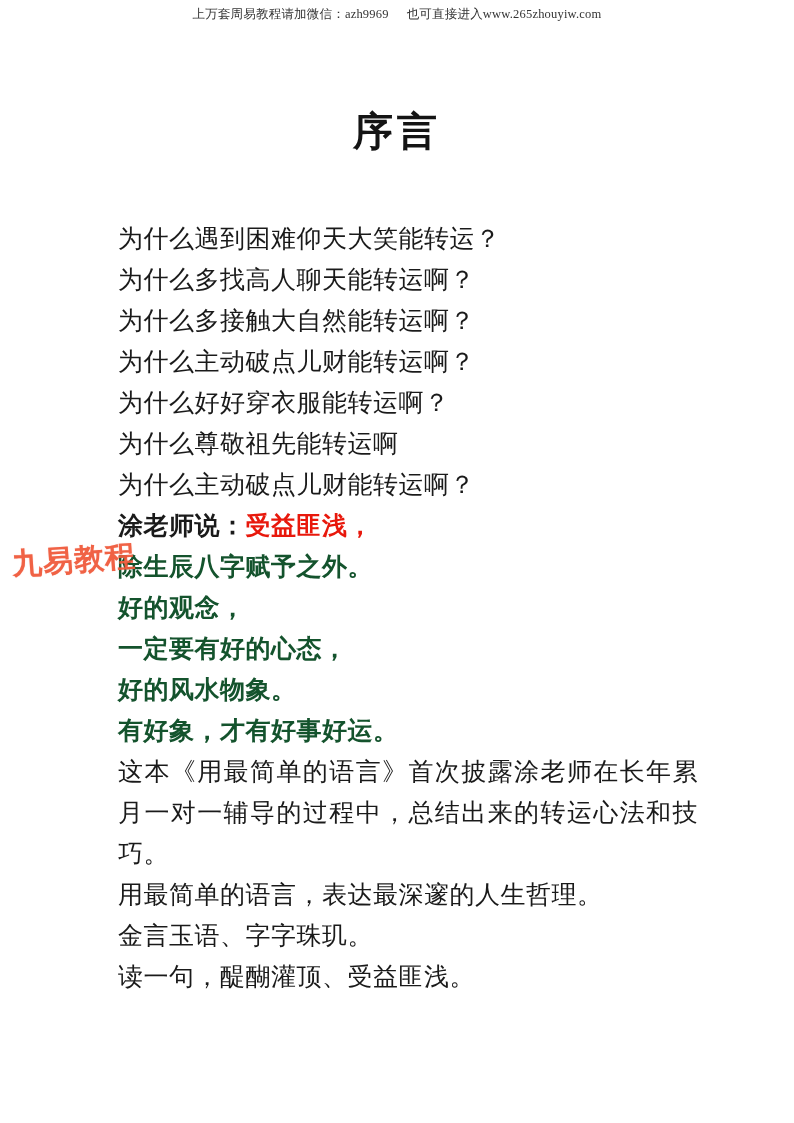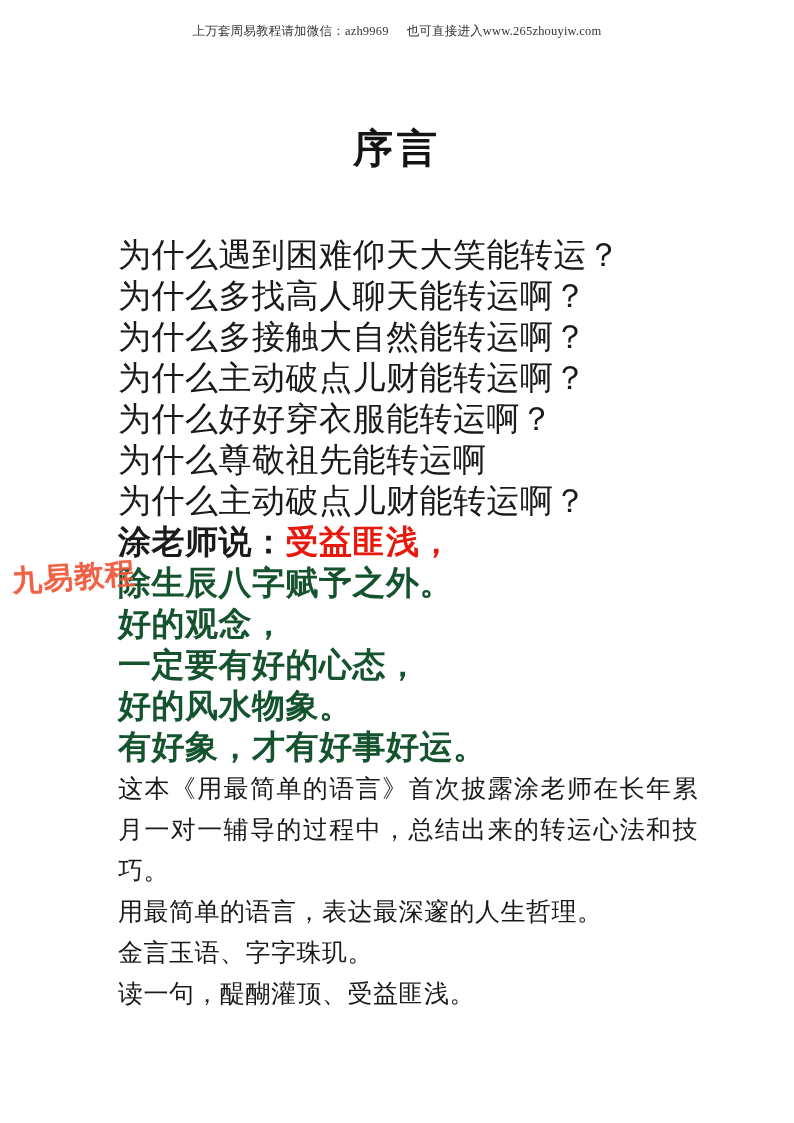--- a/index.html
+++ b/index.html
@@ -14,21 +14,20 @@
     font-family: "Liberation Serif", "DejaVu Serif", serif;
     color: #1a1a1a;
     overflow: hidden;
   }
 
   .page {
     position: relative;
     width: 794px;
     height: 1017px;
     box-sizing: border-box;
-    margin-top: 17px;
   }
 
   
   .top-banner {
     position: absolute;
     top: 6px;
     left: 0;
     width: 794px;
     text-align: center;
     font-family: "Liberation Serif", "DejaVu Serif", serif;
@@ -57,21 +56,21 @@
   }
 
   
   .body-block {
     position: absolute;
     top: 218px;
     left: 118px;
     width: 580px;
   }
   .line {
-    font-size: 33px;
+    font-size: 25px;
     line-height: 41px;
     color: #1a1a1a;
     white-space: pre-wrap;
     letter-spacing: 0.5px;
   }
   .line.red {
     color: #14532d;
     font-weight: bold;
   }
   .line .lead {

